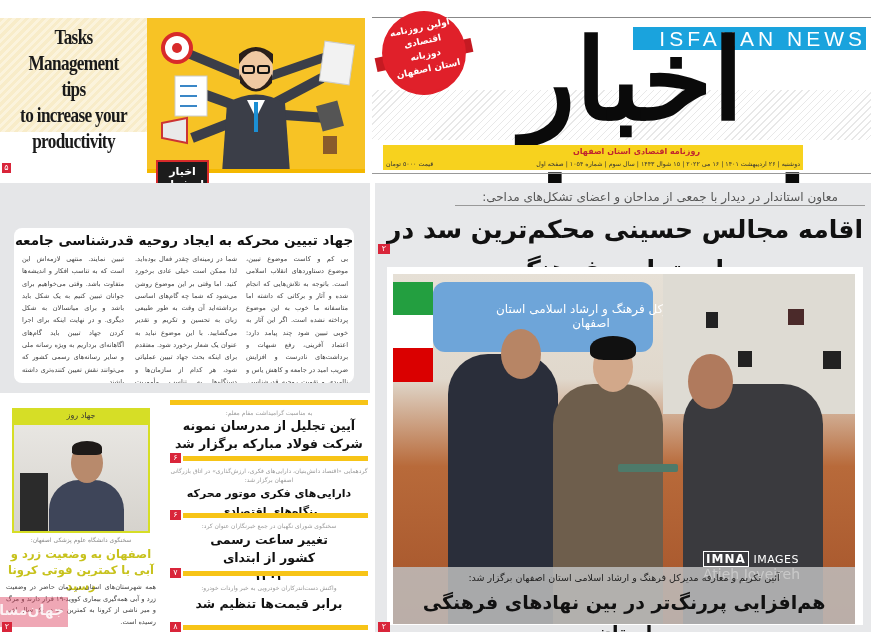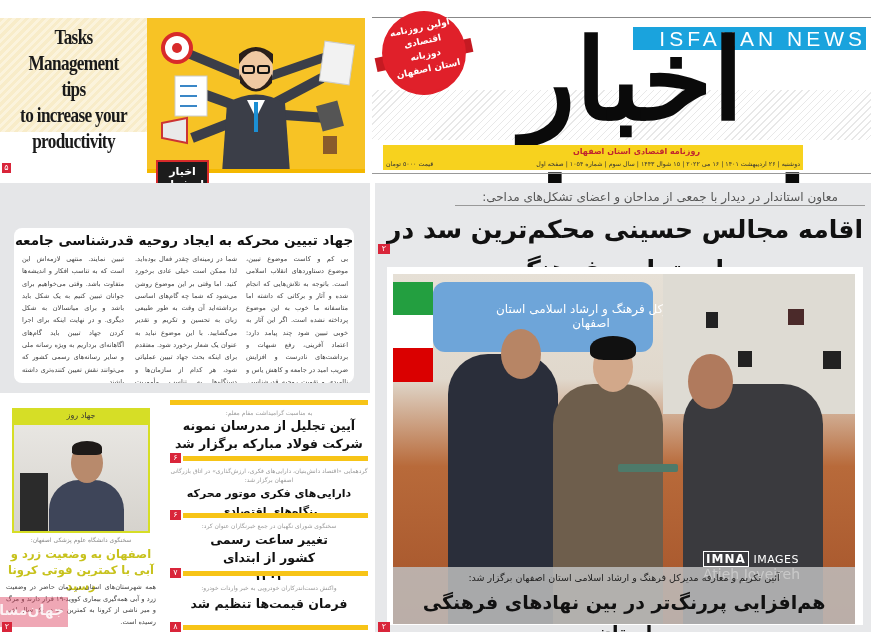--- a/index.html
+++ b/index.html
@@ -262,15 +262,15 @@
 <div class="abs ybar" style="top:456px; left:183px; width:185px;"></div>
 <div class="abs nk rtl" style="top:466px;">گردهمایی «اقتصاد دانش‌بنیان، دارایی‌های فکری، ارزش‌گذاری» در اتاق بازرگانی اصفهان برگزار شد:</div>
 <div class="abs nt rtl" style="top:485px; font-size:11px;">دارایی‌های فکری موتور محرکه بنگاه‌های اقتصادی</div>
 <div class="abs num" style="top:510px;">۶</div>
 <div class="abs ybar" style="top:513px; left:183px; width:185px;"></div>
 <div class="abs nk rtl" style="top:521px;">سخنگوی شورای نگهبان در جمع خبرنگاران عنوان کرد:</div>
 <div class="abs nt rtl" style="top:531px; padding:0 40px;">تغییر ساعت رسمی کشور از ابتدای ۱۴۰۲</div>
 <div class="abs num" style="top:568px;">۷</div>
 <div class="abs ybar" style="top:571px; left:183px; width:185px;"></div>
 <div class="abs nk rtl" style="top:583px;">واکنش دست‌اندرکاران خودرویی به خبر واردات خودرو:</div>
-<div class="abs nt rtl" style="top:595px;">فرمان قیمت‌ها تنظیم شد</div>
+<div class="abs nt rtl" style="top:595px;">برابر قیمت‌ها تنظیم شد</div>
 <div class="abs num" style="top:622px;">۸</div>
 <div class="abs ybar" style="top:625px; left:183px; width:185px;"></div>
 
 </body></html>

